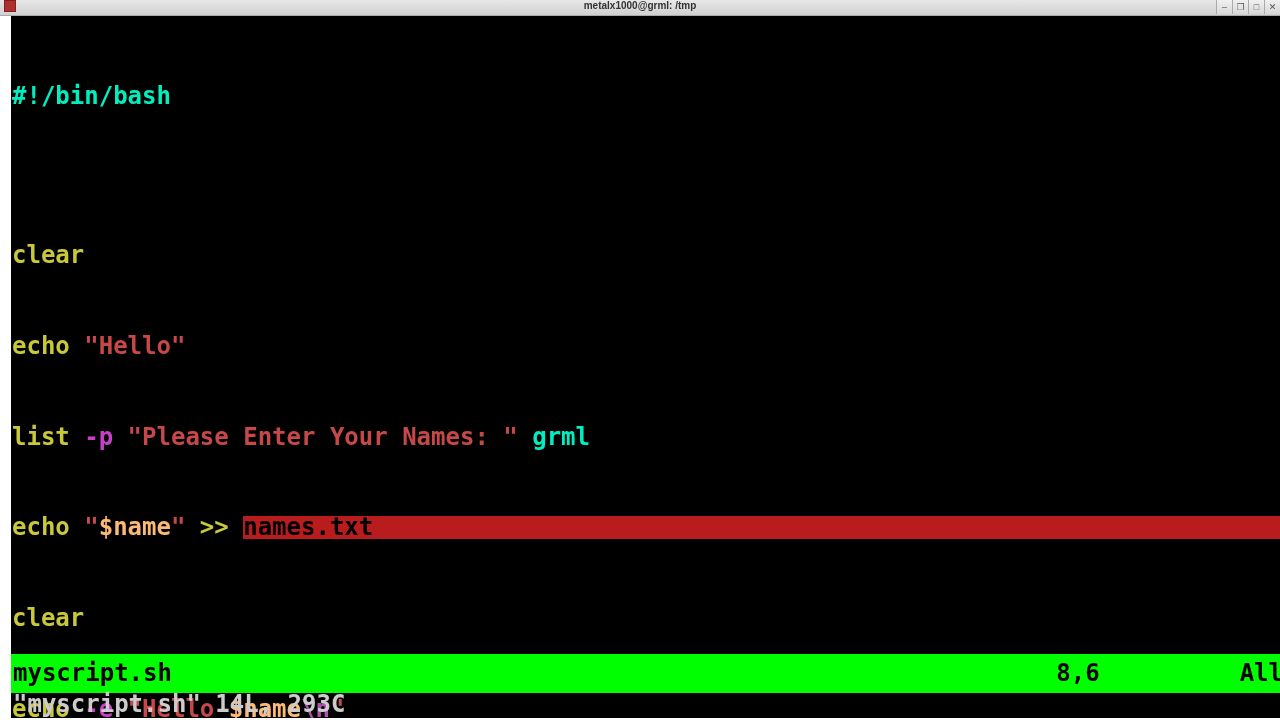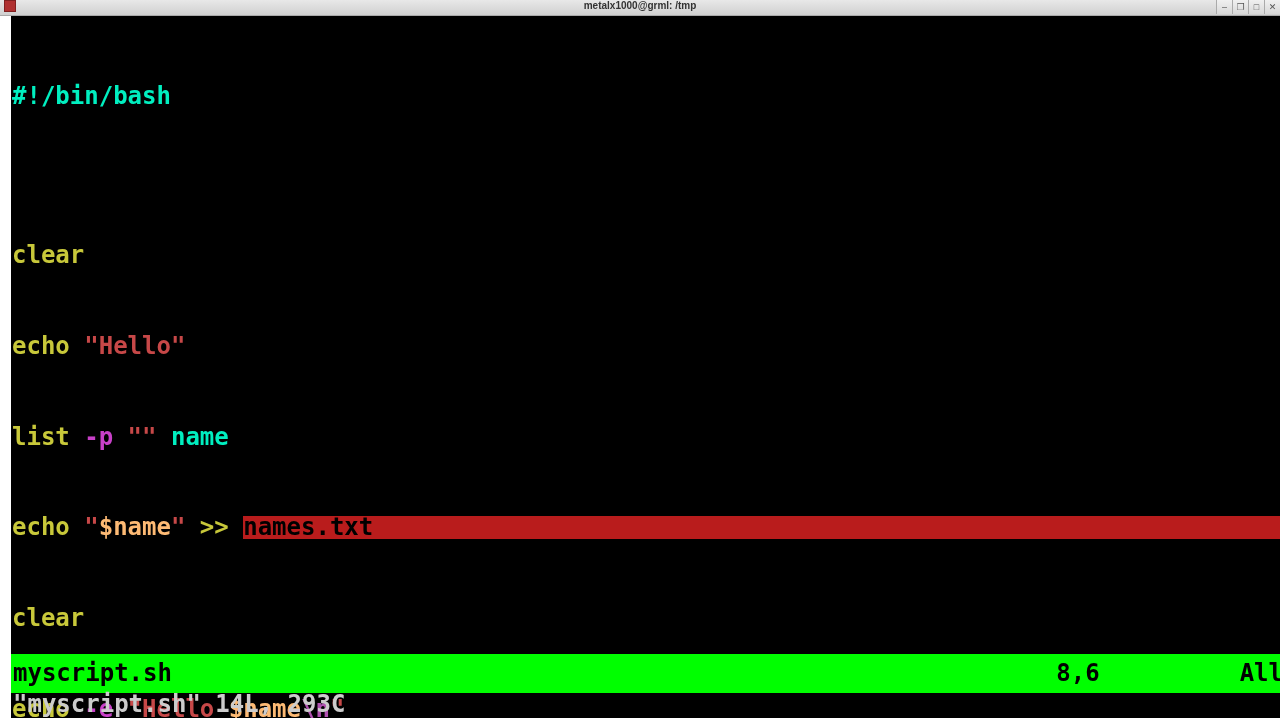--- a/index.html
+++ b/index.html
@@ -111,21 +111,21 @@
 
 <div class="terminal">
 
   <div class="line"><span class="pale">#!/bin/bash</span></div>
   <div class="line"><span class="plain"></span></div>
 
   <div class="line"><span class="kw">clear</span></div>
 
   <div class="line"><span class="kw">echo</span><span class="str"> "</span><span class="str">Hello</span><span class="str">"</span></div>
 
-  <div class="line"><span class="kw">list</span><span class="plain"> </span><span class="opt">-p</span><span class="str"> "</span><span class="str">" </span><span class="pale">name</span></div>
+  <div class="line"><span class="kw">list</span><span class="plain"> </span><span class="opt">-p</span><span class="str"> "</span><span class="str">Please Enter Your Names: </span><span class="str">" </span><span class="pale">grml</span></div>
 
   <div class="line"><span class="kw">echo</span><span class="str"> "</span><span class="var">$name</span><span class="str">" </span><span class="op">&gt;&gt;</span><span class="plain"> </span><span class="selection"><span class="file">names.txt</span><span class="plain">  </span></span></div>
 
   <div class="line"><span class="kw">clear</span></div>
 
   <div class="line"><span class="kw">echo</span><span class="plain"> </span><span class="opt">-e</span><span class="str"> "</span><span class="str">Hello </span><span class="var">$name</span><span class="esc">\n</span><span class="str">"</span></div>
 
   
 
   

